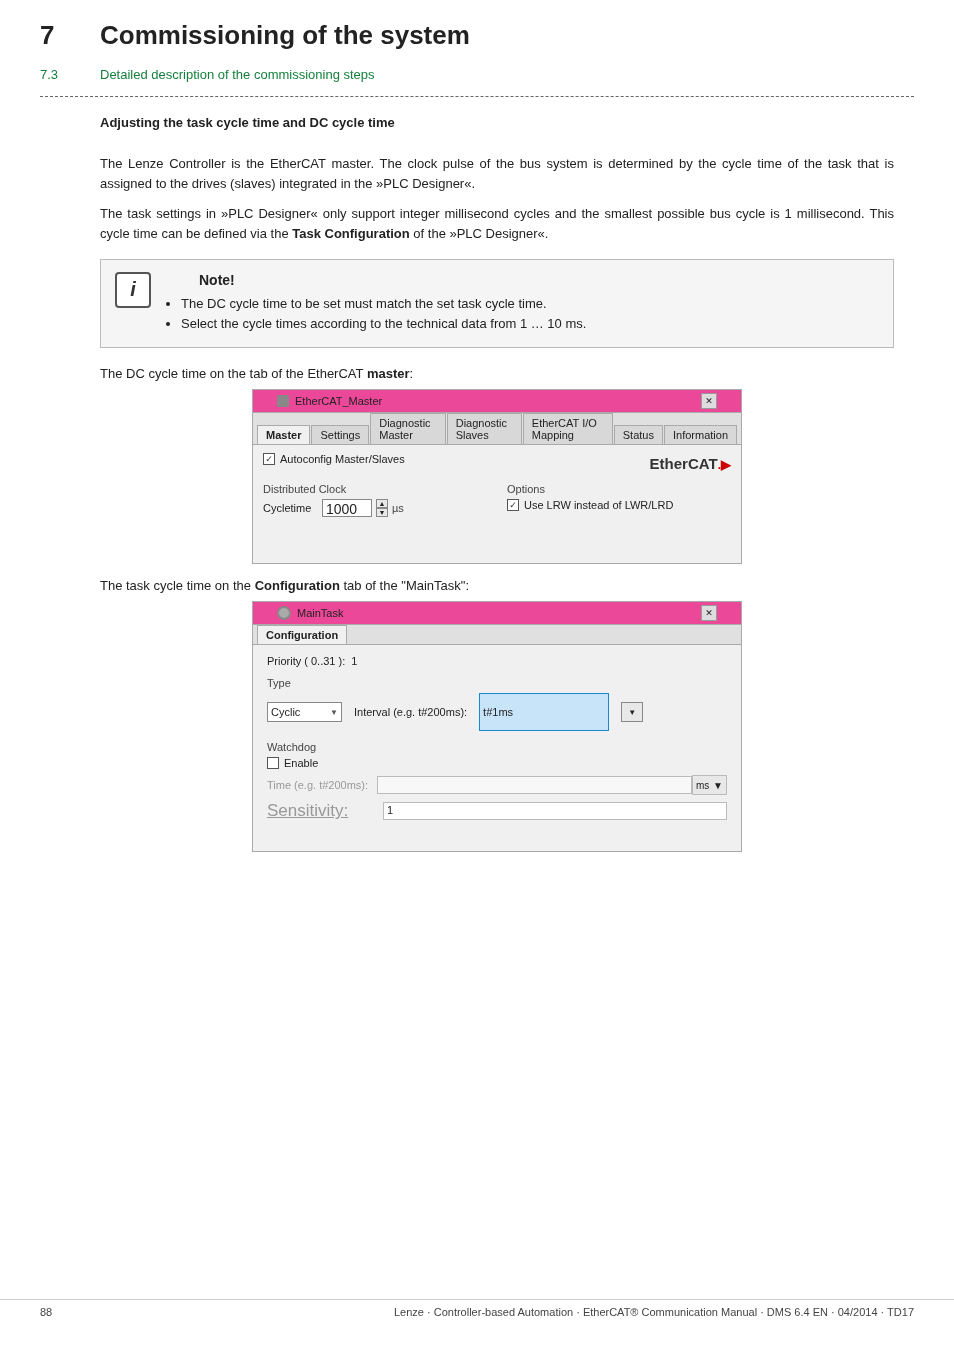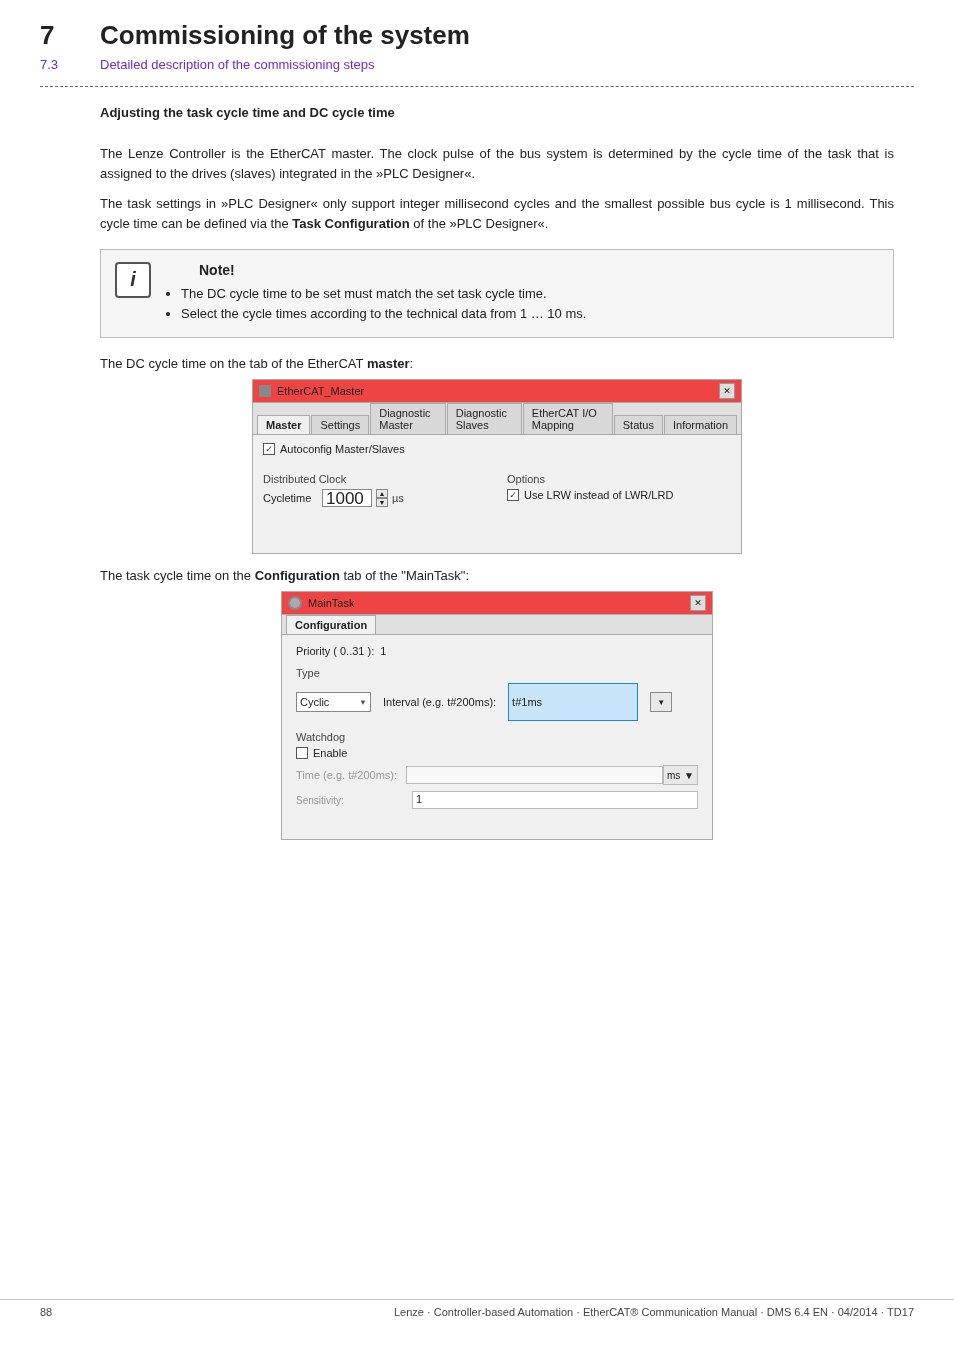--- a/index.html
+++ b/index.html
@@ -37,22 +37,22 @@
 
     .chapter-name {
       font-size: 26px;
       font-weight: bold;
     }
 
     .sub-heading {
       display: flex;
       gap: 20px;
       font-size: 13px;
-      color: #6d28d9;
-      margin-top: 6px;
+      color: #15803d;
+      margin-top: 16px;
     }
 
     .sub-num {
       min-width: 40px;
     }
 
     .divider-line {
       border: none;
       border-top: 1px dashed #666;
       margin: 14px 0 18px 0;
@@ -128,23 +128,23 @@
     .ui-window {
       border: 1px solid #aaa;
       background: #f0f0f0;
       margin: 8px auto;
       width: 490px;
       font-size: 11px;
       font-family: Arial, sans-serif;
     }
 
     .window-titlebar {
-      background: #ef4444;
+      background: #ec4899;
       border-bottom: 1px solid #aaa;
-      padding: 3px 6px;
+      padding: 3px 24px;
       display: flex;
       align-items: center;
       gap: 6px;
       font-size: 11px;
       font-weight: normal;
     }
 
     .window-icon {
       width: 14px;
       height: 14px;
@@ -244,21 +244,21 @@
     .field-label {
       font-size: 11px;
       min-width: 55px;
     }
 
     .text-input {
       border: 1px solid #888;
       background: #fff;
       height: 18px;
       width: 50px;
-      font-size: 17px;
+      font-size: 14px;
       padding: 1px 3px;
     }
 
     .spin-buttons {
       display: flex;
       flex-direction: column;
       width: 12px;
     }
 
     .spin-btn {
@@ -276,21 +276,21 @@
 
     .unit-label {
       font-size: 11px;
       color: #444;
     }
 
     .main-task-window {
       border: 1px solid #aaa;
       background: #f0f0f0;
       margin: 0 auto;
-      width: 432px;
+      width: 490px;
       font-size: 11px;
       font-family: Arial, sans-serif;
     }
 
     .task-tab-bar {
       display: flex;
       background: #e0e0e0;
       border-bottom: 1px solid #aaa;
       padding: 0 4px;
       gap: 1px;
@@ -406,23 +406,24 @@
       font-size: 10px;
     }
 
     .sensitivity-row {
       display: flex;
       align-items: center;
       gap: 6px;
     }
 
     .sens-label {
-      font-size: 10px;
+      font-size: 17px;
       color: #999;
       min-width: 110px;
+      text-decoration: underline;
     }
 
     .sens-input {
       border: 1px solid #bbb;
       background: #fff;
       height: 18px;
       font-size: 11px;
       flex: 1;
       padding: 1px 3px;
     }
@@ -512,20 +513,23 @@
         <div class="tab">Status</div>
         <div class="tab">Information</div>
       </div>
 
       <div class="window-body">
 
         <div style="display:flex; align-items:center; margin-bottom:10px;">
           <div class="checkbox-row">
             <div class="checkbox-input checked"></div>
             <span>Autoconfig Master/Slaves</span>
+          </div>
+          <div style="flex:1; text-align:right;">
+            <span style="font-size:15px; font-weight:bold; color:#333;">Ether<span style="font-weight:900;">CAT</span><span style="color:#c00; font-size:12px;">.</span><span style="font-size:13px; color:#c00;">▶</span></span>
           </div>
         </div>
 
         <div class="row-group">
           <div class="col-group">
             <div class="group-label">Distributed Clock</div>
             <div class="input-row">
               <span class="field-label">Cycletime</span>
               <div class="text-input" style="display:inline-block; line-height:16px;">1000</div>
               <div class="spin-buttons">

